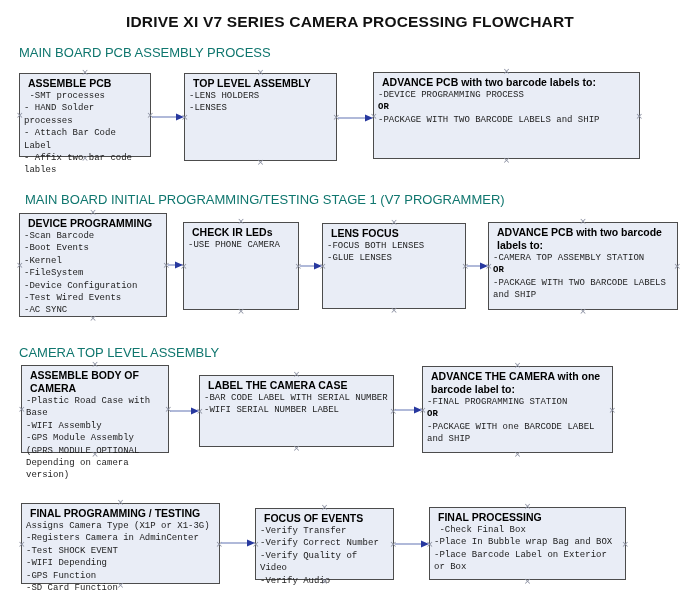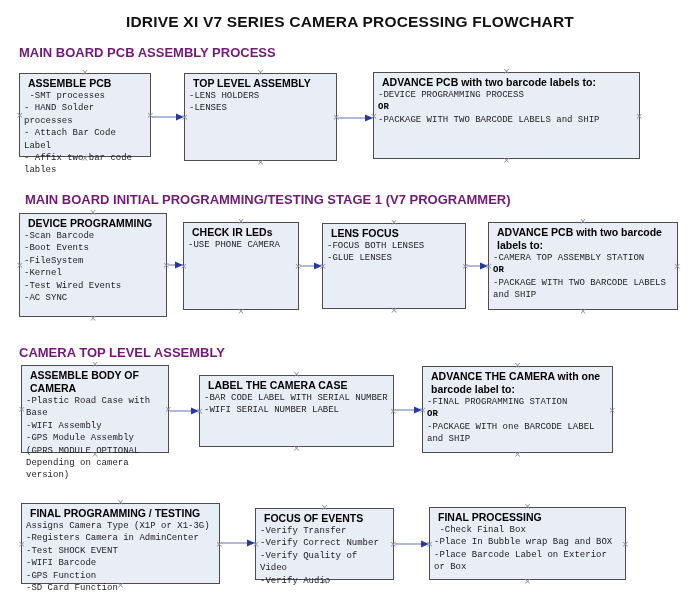--- a/index.html
+++ b/index.html
@@ -6,21 +6,21 @@
   .canvas{
     position:relative;width:700px;height:610px;background:#ffffff;
     font-family:"Liberation Sans","DejaVu Sans",sans-serif;color:#000;
     overflow:hidden;
   }
   .main-title{
     position:absolute;left:0;right:0;top:13px;text-align:center;
     font-size:15.5px;font-weight:bold;letter-spacing:.2px;color:#111;
   }
   .section-heading{
-    position:absolute;font-size:13px;font-weight:bold;color:#701a75;white-space:nowrap;
+    position:absolute;font-size:13px;font-weight:normal;color:#0f766e;white-space:nowrap;
   }
   .box{
     position:absolute;background:#e9edf6;border:1.5px solid #4c4c4c;
     box-sizing:border-box;padding:2px 4px;
   }
   .box-title{
     font-size:10.5px;font-weight:bold;line-height:13px;margin:1px 0 0 4px;color:#000;
   }
   .box-line{
     font-size:9px;line-height:12.4px;color:#1c1c1c;white-space:pre-wrap;font-family:Liberation Mono, monospace;
@@ -83,22 +83,23 @@
   <div class="section-heading" style="left:19px;top:192px;padding-left:6px;">MAIN BOARD INITIAL PROGRAMMING/TESTING STAGE 1 (V7 PROGRAMMER)</div>
 
   <div class="box" style="left:19px;top:213px;width:148px;height:104px;">
     <i class="h hn">×</i>
     <i class="h hs">×</i>
     <i class="h hw">×</i>
     <i class="h he">×</i>
     <div class="box-title">DEVICE PROGRAMMING</div>
     <div class="box-line">-Scan Barcode</div>
     <div class="box-line">-Boot Events</div>
+    <div class="box-line">-Kernel</div>
     <div class="box-line">-FileSystem</div>
-    <div class="box-line">-Kernel</div>
+    <div class="box-line">-Device Configuration</div>
     <div class="box-line">-Test Wired Events</div>
     <div class="box-line">-AC SYNC</div>
   </div>
 
   <div class="box" style="left:183px;top:222px;width:116px;height:88px;">
     <i class="h hn">×</i>
     <i class="h hs">×</i>
     <i class="h hw">×</i>
     <i class="h he">×</i>
     <div class="box-title">CHECK IR LEDs</div>
@@ -165,21 +166,21 @@
 
   <div class="box" style="left:21px;top:503px;width:199px;height:81px;">
     <i class="h hn">×</i>
     <i class="h hs">×</i>
     <i class="h hw">×</i>
     <i class="h he">×</i>
     <div class="box-title">FINAL PROGRAMMING / TESTING</div>
     <div class="box-line">Assigns Camera Type (X1P or X1-3G)</div>
     <div class="box-line">-Registers Camera in AdminCenter</div>
     <div class="box-line">-Test SHOCK EVENT</div>
-    <div class="box-line">-WIFI Barcode</div>
+    <div class="box-line">-WIFI Depending</div>
     <div class="box-line">-GPS Function</div>
     <div class="box-line">-SD Card Function</div>
   </div>
 
   <div class="box" style="left:255px;top:508px;width:139px;height:72px;">
     <i class="h hn">×</i>
     <i class="h hs">×</i>
     <i class="h hw">×</i>
     <i class="h he">×</i>
     <div class="box-title">FOCUS OF EVENTS</div>

